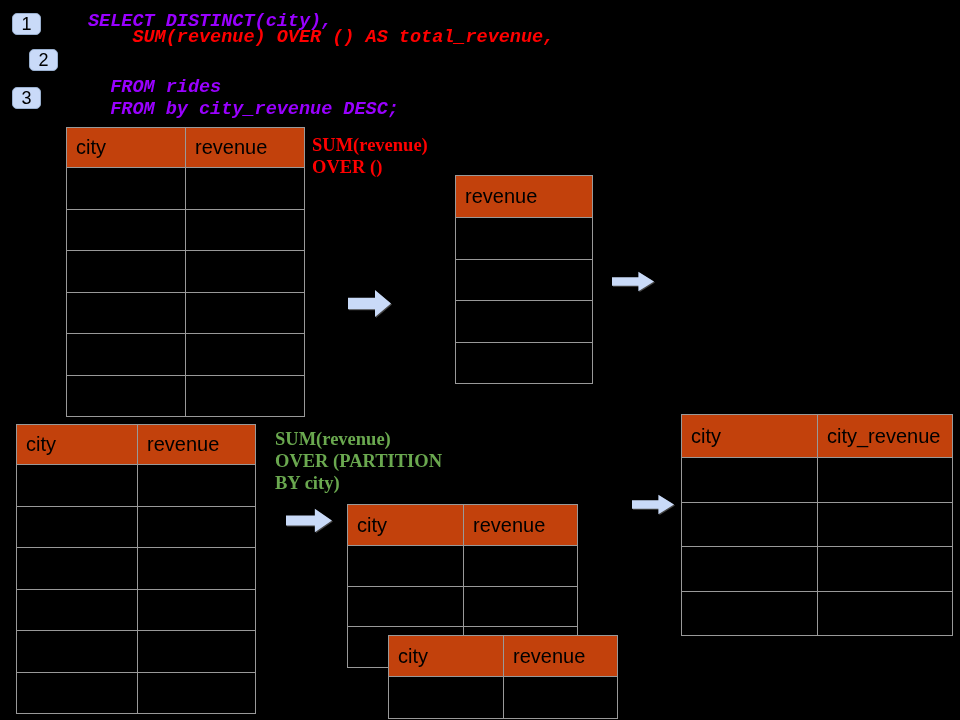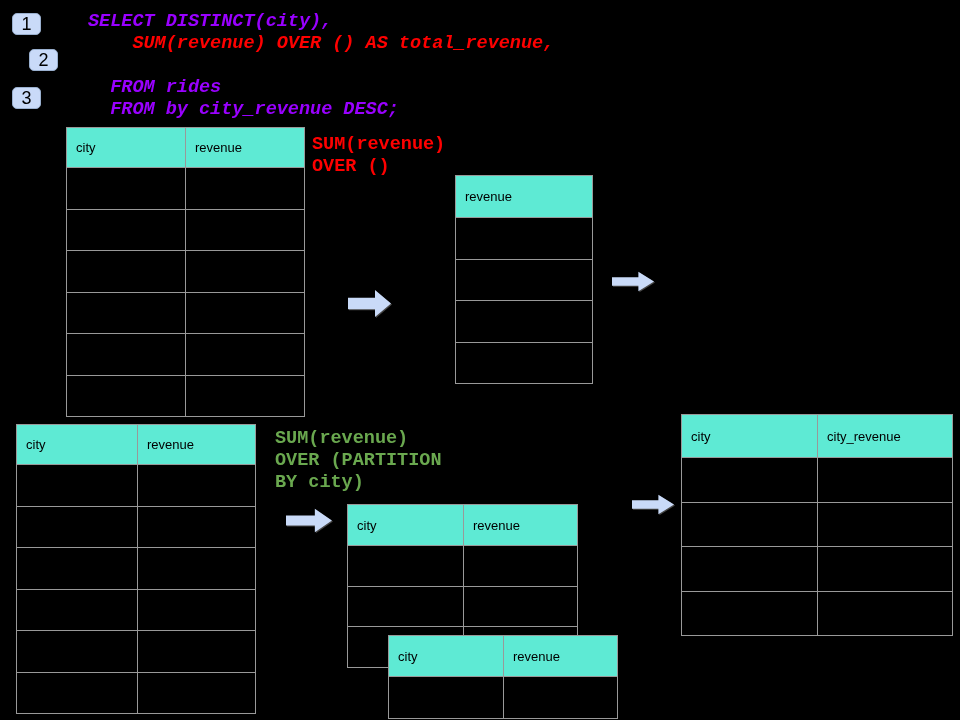--- a/index.html
+++ b/index.html
@@ -7,47 +7,47 @@
     position:relative;width:960px;height:720px;background:#000;overflow:hidden;
     font-family:"Liberation Sans",sans-serif;
   }
   
   .code{
     position:absolute;left:88px;
     font-family:"Liberation Mono","DejaVu Sans Mono",monospace;
     font-weight:bold;white-space:pre;font-size:18.5px;line-height:22px;font-style:italic;
   }
   .c-purple{color:#9900ff}.c-red{color:#ff0000}.c-green{color:#6aa84f}
-  .ln1{top:11px}.ln2{top:33px}.ln3{top:55px}.ln4{top:77px}.ln5{top:99px}
+  .ln1{top:11px}.ln2{top:27px}.ln3{top:55px}.ln4{top:77px}.ln5{top:99px}
   .side-note{
     position:absolute;left:752px;top:31px;
     font-family:"Liberation Mono","DejaVu Sans Mono",monospace;
     font-weight:bold;white-space:pre;font-size:16px;line-height:19.5px;color:#9900ff;
   }
   .ann{
-    position:absolute;font-family:Liberation Mono, monospace;
+    position:absolute;font-family:Liberation Serif, serif;
     font-weight:bold;white-space:pre;font-size:18.5px;line-height:22px;
   }
   .ann-total{left:312px;top:134px;color:#ff0000;}
   .ann-part{left:275px;top:428px;color:#6aa84f;}
   
   .badge{
     position:absolute;width:29px;height:22px;background:#c9daf8;
     border:1px solid #9ab0cf;border-radius:5px;box-sizing:border-box;
     display:flex;align-items:center;justify-content:center;
     font-size:18px;color:#000;
   }
   .b1{left:12px;top:13px}.b2{left:29px;top:49px}.b3{left:12px;top:87px}
   
   table.t{
     position:absolute;border-collapse:collapse;table-layout:fixed;
   }
   table.t th{
-    background:#5eead4;border:1px solid #999;color:#000;
-    font-weight:normal;font-size:13px;text-align:left;padding:0 0 0 9px;
+    background:#c2410c;border:1px solid #999;color:#000;
+    font-weight:normal;font-size:20px;text-align:left;padding:0 0 0 9px;
     vertical-align:middle;overflow:hidden;
   }
   table.t td{border:1px solid #999;background:#000;padding:0;}
   .t1{left:66px;top:127px;width:238px;}
   .t1 thead tr{height:40px}.t1 tbody tr{height:41.5px}
   .t2{left:455px;top:175px;width:137px;}
   .t2 thead tr{height:42px}.t2 tbody tr{height:41.5px}
   .t3{left:16px;top:424px;width:239px;}
   .t3 thead tr{height:40px}.t3 tbody tr{height:41.5px}
   .t4{left:347px;top:504px;width:230px;}

